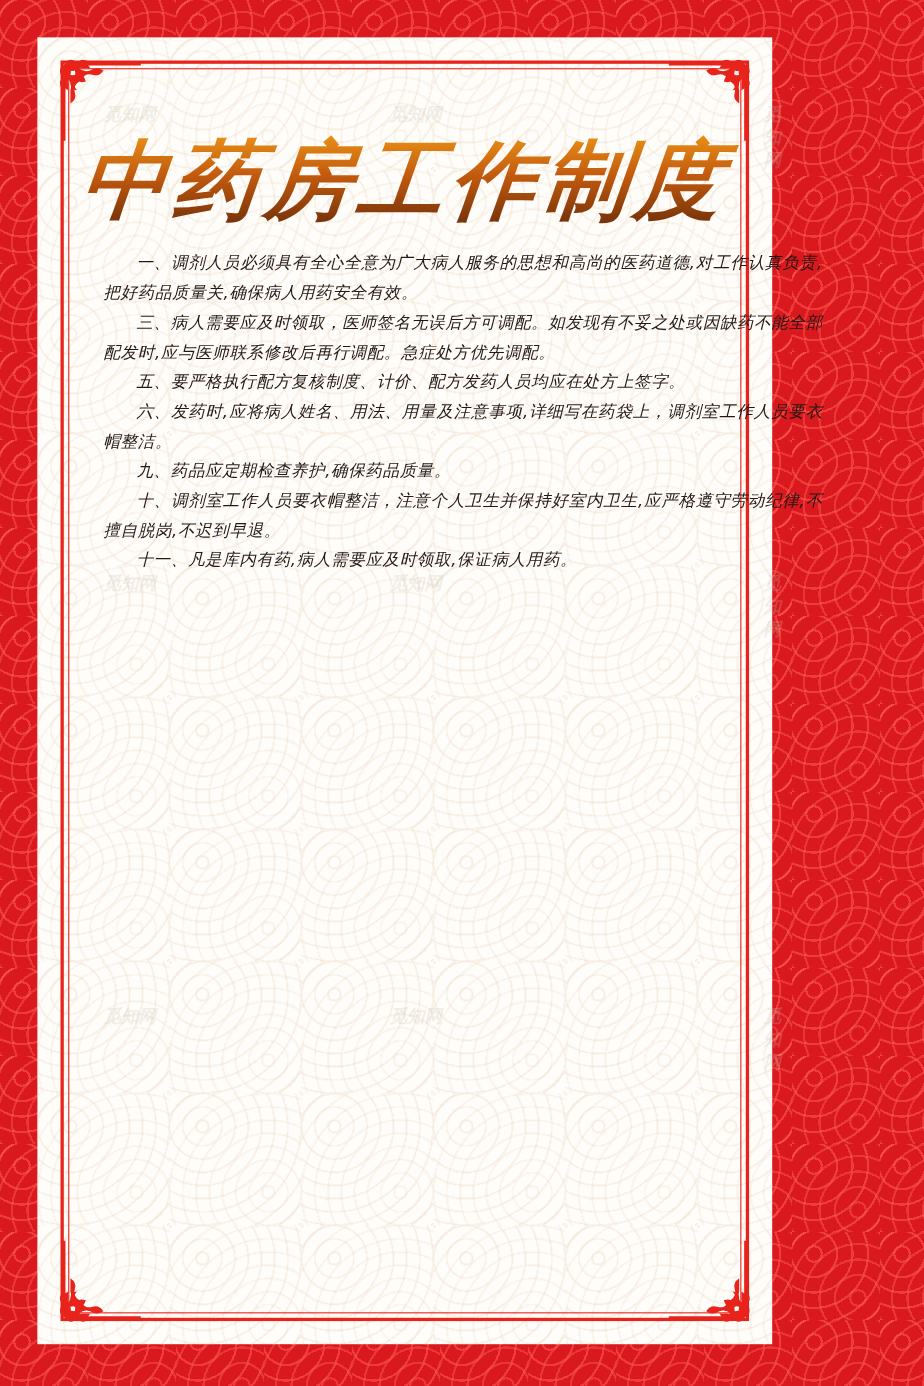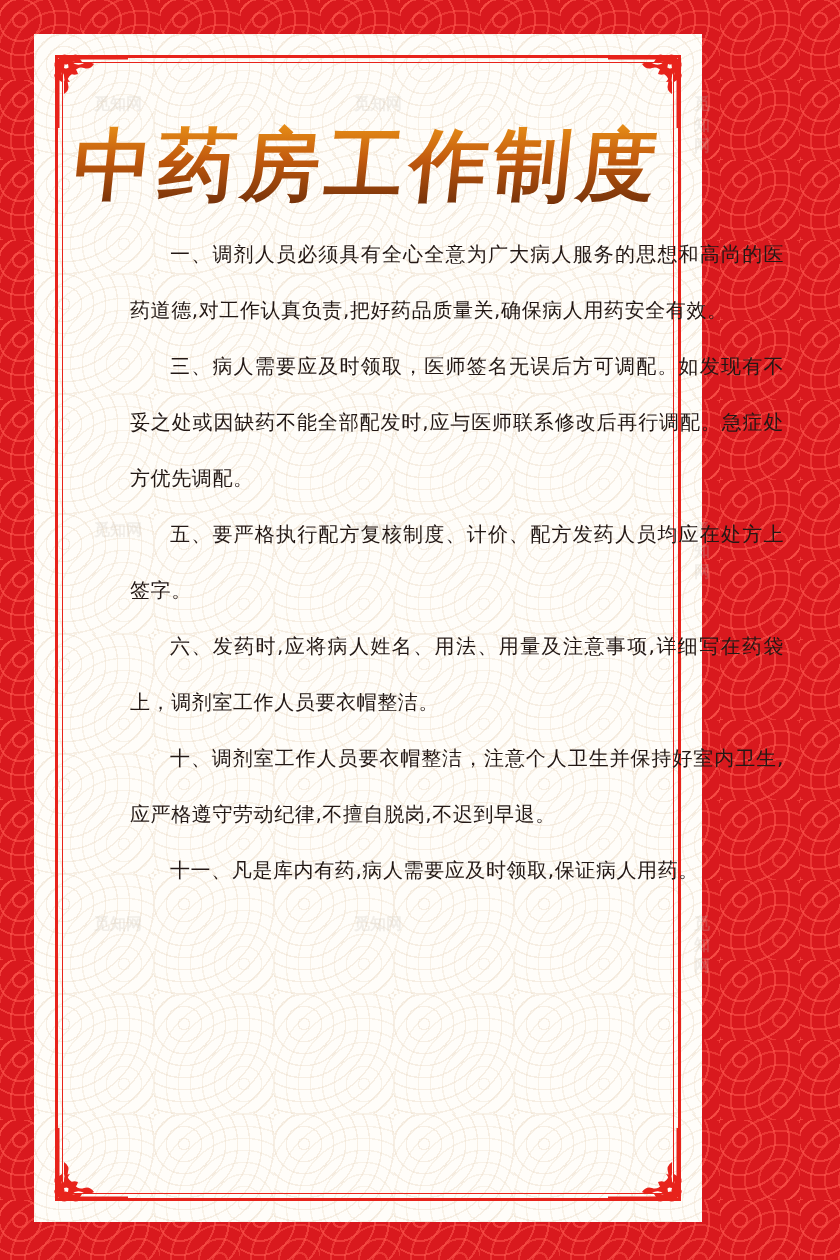--- a/index.html
+++ b/index.html
@@ -15,20 +15,21 @@
     }
     .panel {
       position: absolute;
       left: 34px; top: 34px;
       width: 668px; height: 1188px;
       background-color: #fffdf9;
       background-image:
         repeating-radial-gradient(circle at 30px 30px, transparent 0 5px, rgba(236,220,200,0.45) 5px 6.5px, transparent 6.5px 12px),
         repeating-radial-gradient(circle at 90px 90px, transparent 0 5px, rgba(236,220,200,0.35) 5px 6.5px, transparent 6.5px 12px);
       background-size: 120px 120px, 120px 120px;
+      font-style: italic;
     }
     .frame-outer {
       position: absolute;
       left: 21px; top: 21px; right: 21px; bottom: 21px;
       border: 3px solid #e8231b;
     }
     .frame-inner {
       position: absolute;
       left: 28px; top: 28px; right: 28px; bottom: 28px;
       border: 1.5px solid #e8231b;
@@ -56,24 +57,23 @@
       -webkit-background-clip: text;
       background-clip: text;
       color: transparent;
       transform: skewX(-6deg);
     }
     .content {
       position: absolute;
       left: 60px; top: 192px;
       width: 654px;
       color: #231815;
-      font-size: 20px;
-      line-height: 56px;
+      font-size: 15px;
+      line-height: 27px;
       letter-spacing: 0.6px;
-      margin-left: 36px;
     }
     .para {
       text-indent: 2em;
       text-align: justify;
     }
     .watermark {
       position: absolute;
       color: rgba(200,190,180,0.25);
       font-size: 16px;
       font-weight: bold;
@@ -134,16 +134,17 @@
   <span class="watermark" style="left:320px;top:880px;">觅知网</span>
   <span class="watermark" style="left:660px;top:880px;">觅知网</span>
 
   <h1 class="title">中药房工作制度</h1>
 
   <div class="content">
     <p class="para">一、调剂人员必须具有全心全意为广大病人服务的思想和高尚的医药道德,对工作认真负责,把好药品质量关,确保病人用药安全有效。</p>
     <p class="para">三、病人需要应及时领取，医师签名无误后方可调配。如发现有不妥之处或因缺药不能全部配发时,应与医师联系修改后再行调配。急症处方优先调配。</p>
     <p class="para">五、要严格执行配方复核制度、计价、配方发药人员均应在处方上签字。</p>
     <p class="para">六、发药时,应将病人姓名、用法、用量及注意事项,详细写在药袋上，调剂室工作人员要衣帽整洁。</p>
+    <p class="para">九、药品应定期检查养护,确保药品质量。</p>
     <p class="para">十、调剂室工作人员要衣帽整洁，注意个人卫生并保持好室内卫生,应严格遵守劳动纪律,不擅自脱岗,不迟到早退。</p>
     <p class="para">十一、凡是库内有药,病人需要应及时领取,保证病人用药。</p>
   </div>
 </div>
 
 </body></html>

